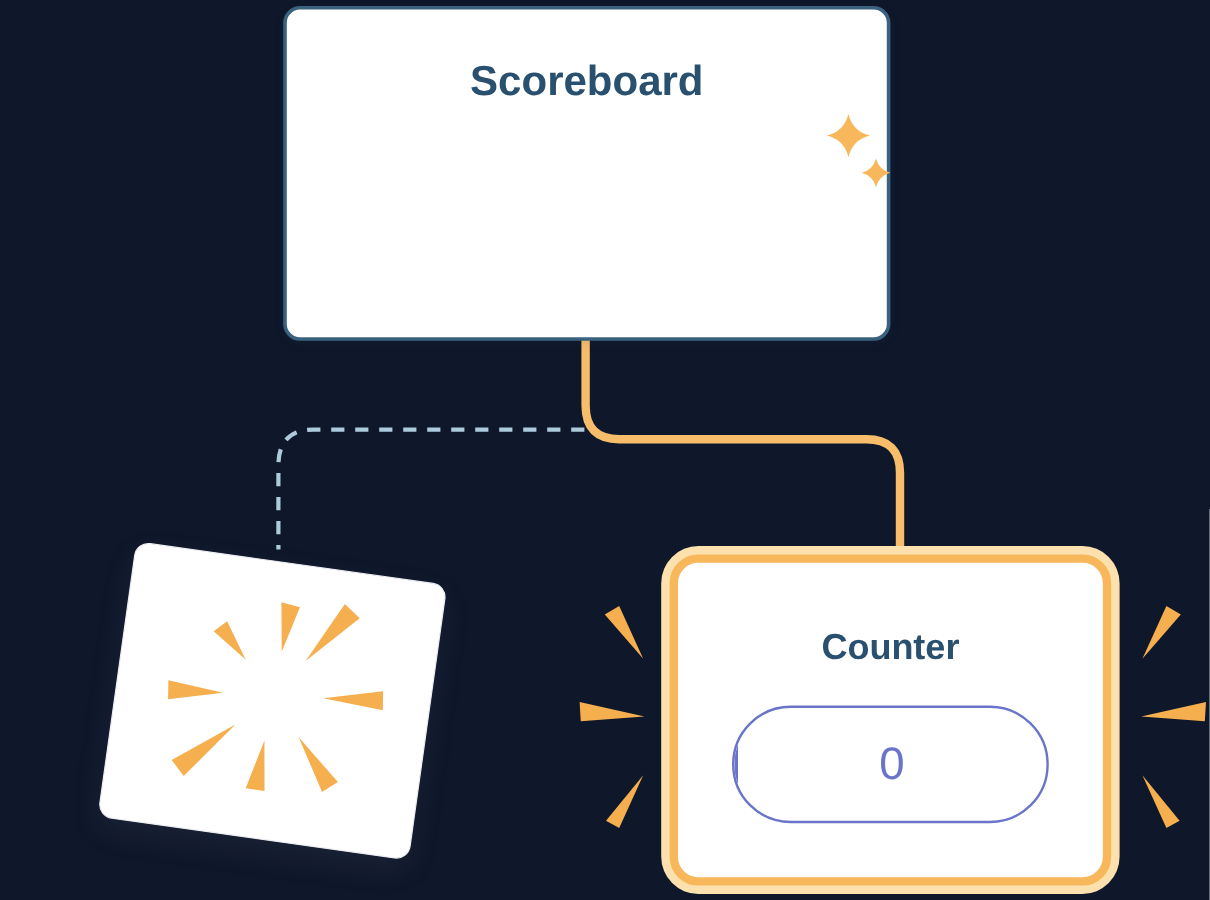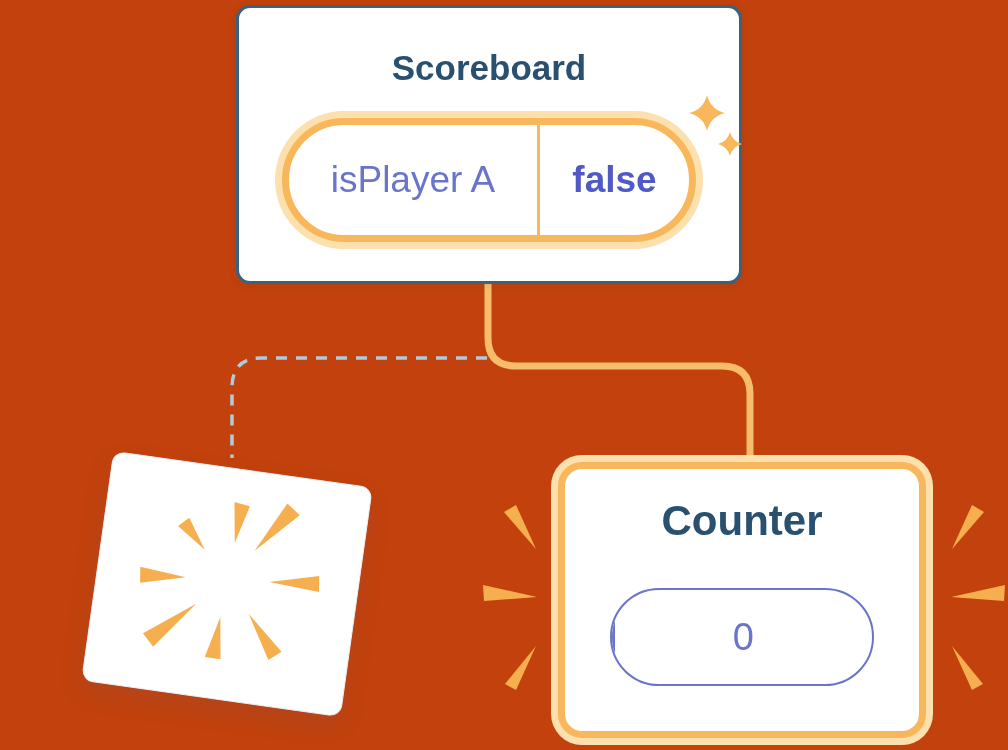--- a/index.html
+++ b/index.html
@@ -11,21 +11,21 @@
     --state-purple:#6A74C9;
     --state-value-purple:#5059C5;
     --dashed-blue:#AECBDD;
     --burst-orange:#F6AF4F;
   }
   *{margin:0;padding:0;box-sizing:border-box;}
   body{background:#ffffff;}
   .canvas{
     position:relative;
     width:1008px;height:750px;
-    background:#c2410c;
+    background:#0f172a;
     overflow:hidden;
     font-family:"Liberation Sans", sans-serif;
   }
   svg.layer{position:absolute;left:0;top:0;width:1008px;height:750px;pointer-events:none;}
   .layer-connectors{z-index:1;}
   .layer-decorations{z-index:3;}
 
   .component-card{
     position:absolute;
     background:#fff;
@@ -42,21 +42,21 @@
     border:7px solid var(--state-orange);
     border-radius:24px;
     box-shadow:0 0 0 7px var(--state-orange-light);
   }
   .card-title{
     text-align:center;
     font-weight:600;
     color:var(--title-blue);
   }
   .scoreboard-card .card-title{margin-top:40px;font-size:35px;}
-  .counter-card .card-title{margin-top:28px;font-size:42px;}
+  .counter-card .card-title{margin-top:54px;font-size:30px;}
 
   .state-pill{
     position:absolute;
     display:flex;
     align-items:stretch;
     background:#fff;
     overflow:hidden;
   }
   .scoreboard-pill{
     left:43px;top:110px;width:414px;height:124px;
@@ -109,25 +109,20 @@
         <polygon points="129,150 119,192 135,192"></polygon>
         <polygon points="103,140 54,177 66,189"></polygon>
         <polygon points="89,115 42,111 44,127"></polygon>
         <polygon points="104,85 84,55 74,65"></polygon>
       </g>
     </svg>
   </div>
 
   <div class="component-card scoreboard-card">
     <div class="card-title">Scoreboard</div>
-    <div class="state-pill scoreboard-pill">
-      <div class="pill-key">isPlayer A</div>
-      <div class="pill-divider divider-orange"></div>
-      <div class="pill-value">false</div>
-    </div>
   </div>
 
   <div class="component-card counter-card">
     <div class="card-title">Counter</div>
     <div class="state-pill counter-pill">
       <div class="pill-divider divider-purple"></div>
       <div class="pill-value">0</div>
     </div>
   </div>
 

